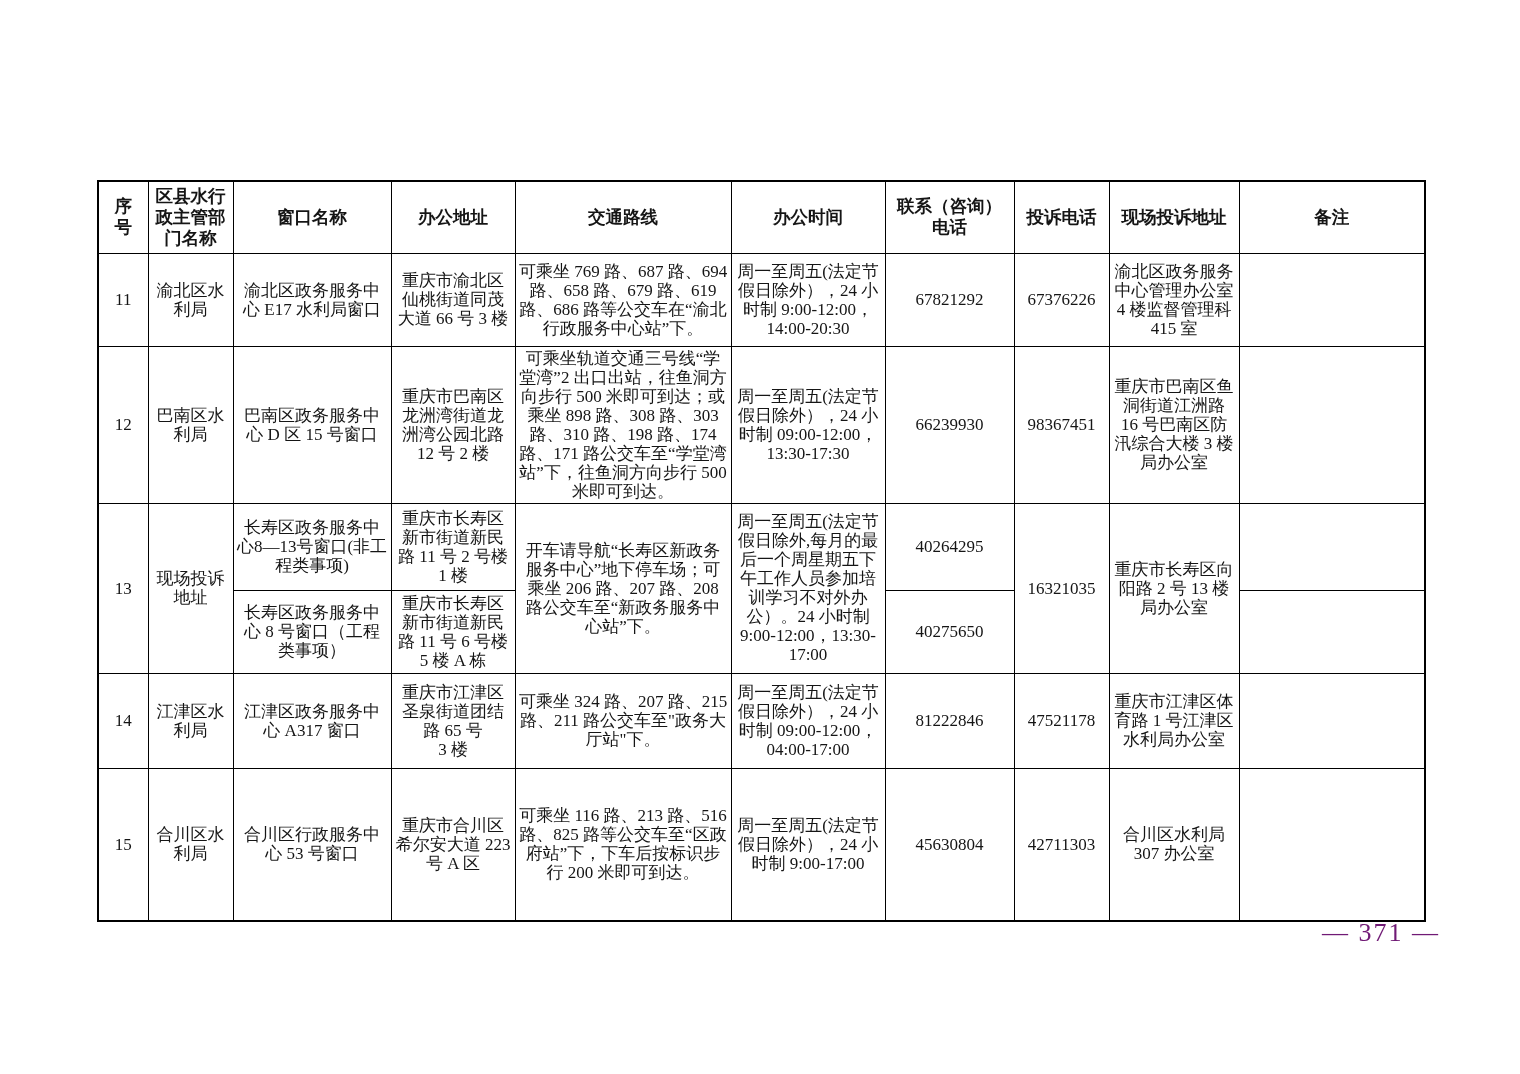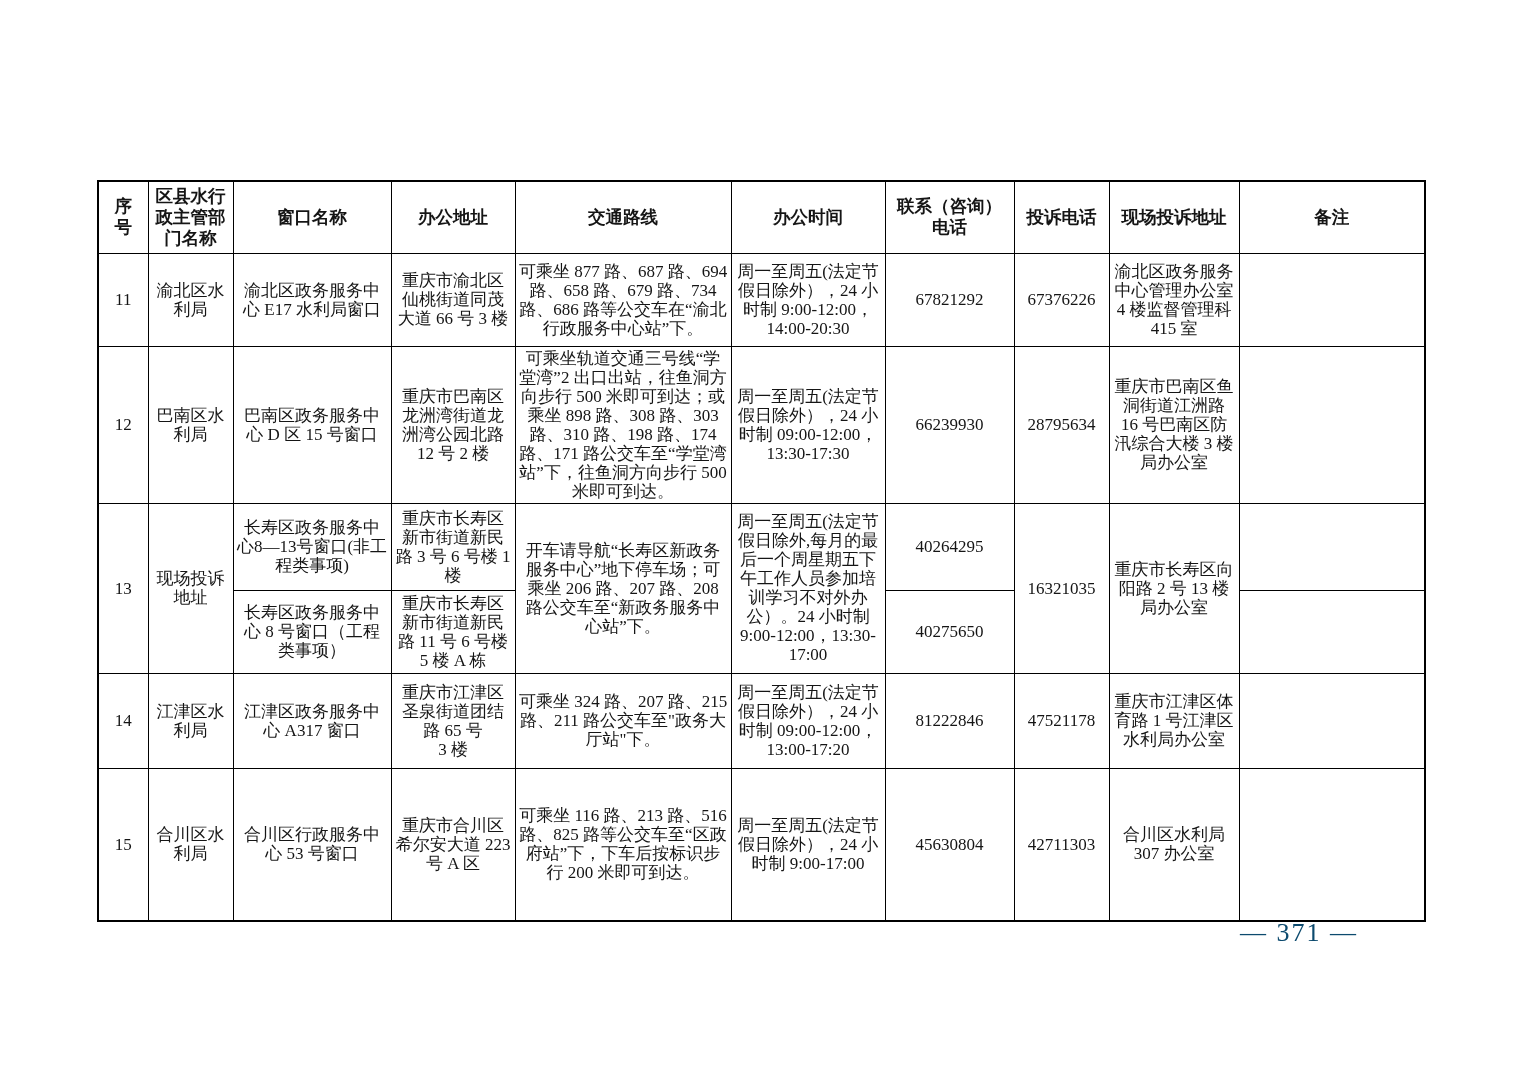--- a/index.html
+++ b/index.html
@@ -39,24 +39,24 @@
   table.tbl th {
     font-weight: bold;
     font-size: 17.5px;
     line-height: 21px;
   }
   .pageno {
     position: absolute;
     left: 1240px;
     top: 918px;
     width: 200px;
-    text-align: left;
+    text-align: right;
     font-size: 26px;
     letter-spacing: 2px;
-    color: #0c4a6e;
+    color: #701a75;
     font-family: "Liberation Serif", "DejaVu Serif", serif;
   }
 </style>
 </head>
 <body>
 
 <div class="page">
 
   <table class="tbl">
     <colgroup>
@@ -85,46 +85,46 @@
       <th>投诉电话</th>
       <th>现场投诉地址</th>
       <th>备注</th>
     </tr>
 
     <tr style="height:93px">
       <td>11</td>
       <td>渝北区水利局</td>
       <td>渝北区政务服务中心 E17 水利局窗口</td>
       <td>重庆市渝北区仙桃街道同茂大道 66 号 3 楼</td>
-      <td>可乘坐 877 路、687 路、694 路、658 路、679 路、734 路、686 路等公交车在“渝北行政服务中心站”下。</td>
+      <td>可乘坐 769 路、687 路、694 路、658 路、679 路、619 路、686 路等公交车在“渝北行政服务中心站”下。</td>
       <td>周一至周五(法定节假日除外），24 小时制 9:00-12:00，14:00-20:30</td>
       <td>67821292</td>
       <td>67376226</td>
       <td>渝北区政务服务中心管理办公室 4 楼监督管理科 415 室</td>
       <td></td>
     </tr>
 
     <tr style="height:145px">
       <td>12</td>
       <td>巴南区水利局</td>
       <td>巴南区政务服务中心 D 区 15 号窗口</td>
       <td>重庆市巴南区龙洲湾街道龙洲湾公园北路 12 号 2 楼</td>
       <td>可乘坐轨道交通三号线“学堂湾”2 出口出站，往鱼洞方向步行 500 米即可到达；或乘坐 898 路、308 路、303 路、310 路、198 路、174 路、171 路公交车至“学堂湾站”下，往鱼洞方向步行 500 米即可到达。</td>
       <td>周一至周五(法定节假日除外），24 小时制 09:00-12:00，13:30-17:30</td>
       <td>66239930</td>
-      <td>28795634</td>
+      <td>98367451</td>
       <td>重庆市巴南区鱼洞街道江洲路 16 号巴南区防汛综合大楼 3 楼局办公室</td>
       <td></td>
     </tr>
 
     <tr style="height:87px">
       <td rowspan="2">13</td>
       <td rowspan="2">现场投诉地址</td>
       <td>长寿区政务服务中心8—13号窗口(非工程类事项)</td>
-      <td>重庆市长寿区新市街道新民路 3 号 6 号楼 1 楼</td>
+      <td>重庆市长寿区新市街道新民路 11 号 2 号楼 1 楼</td>
       <td rowspan="2">开车请导航“长寿区新政务服务中心”地下停车场；可乘坐 206 路、207 路、208 路公交车至“新政务服务中心站”下。</td>
       <td rowspan="2">周一至周五(法定节假日除外,每月的最后一个周星期五下午工作人员参加培训学习不对外办公）。24 小时制 9:00-12:00，13:30-17:00</td>
       <td>40264295</td>
       <td rowspan="2">16321035</td>
       <td rowspan="2">重庆市长寿区向阳路 2 号 13 楼局办公室</td>
       <td></td>
     </tr>
 
     <tr style="height:83px">
       <td>长寿区政务服务中心 8 号窗口（工程类事项）</td>
@@ -133,21 +133,21 @@
       <td></td>
     </tr>
 
     <tr style="height:95px">
       <td>14</td>
       <td>江津区水利局</td>
       <td>江津区政务服务中心 A317 窗口</td>
       <td>重庆市江津区圣泉街道团结路 65 号
 3 楼</td>
       <td>可乘坐 324 路、207 路、215 路、211 路公交车至"政务大厅站"下。</td>
-      <td>周一至周五(法定节假日除外），24 小时制 09:00-12:00，13:00-17:20</td>
+      <td>周一至周五(法定节假日除外），24 小时制 09:00-12:00，04:00-17:00</td>
       <td>81222846</td>
       <td>47521178</td>
       <td>重庆市江津区体育路 1 号江津区水利局办公室</td>
       <td></td>
     </tr>
 
     <tr style="height:153px">
       <td>15</td>
       <td>合川区水利局</td>
       <td>合川区行政服务中心 53 号窗口</td>

